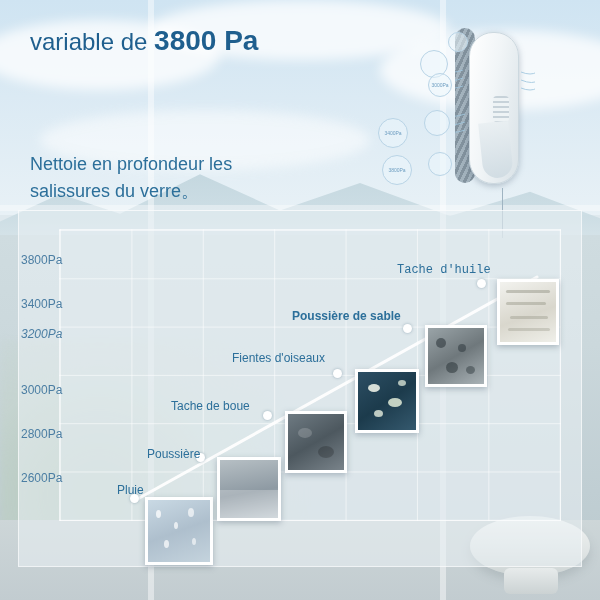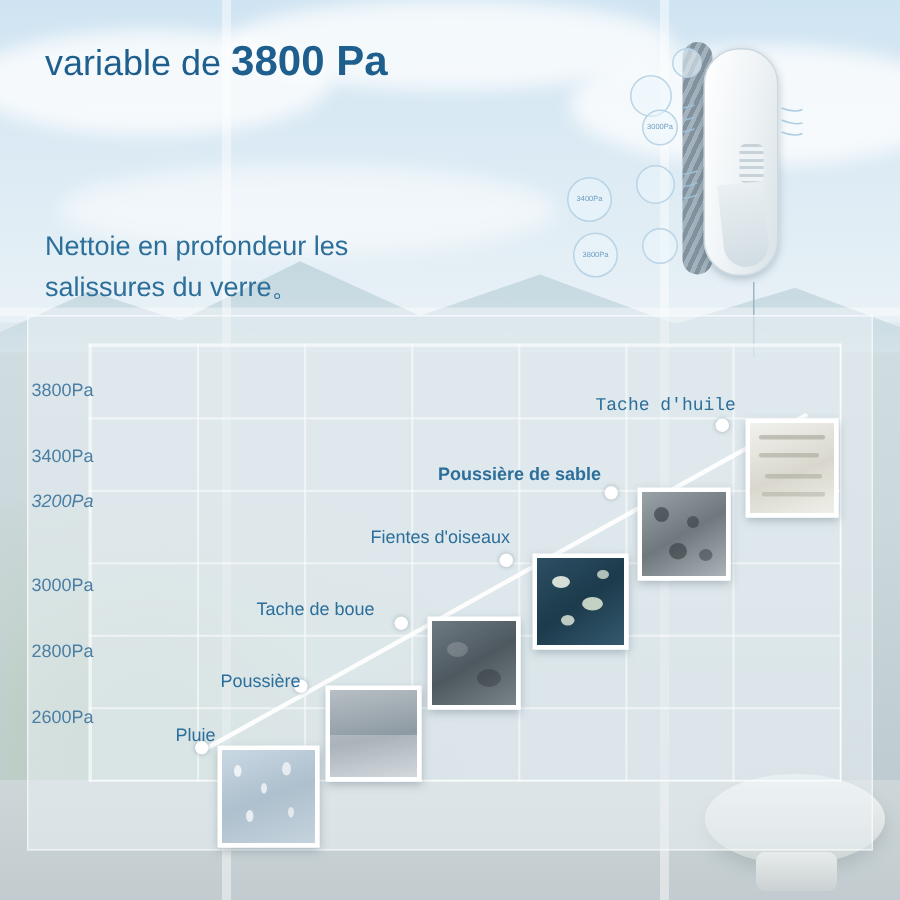--- a/index.html
+++ b/index.html
@@ -242,21 +242,21 @@
   <div class="point" style="left:111px;top:283px;"></div>
   <div class="point" style="left:177px;top:242px;"></div>
   <div class="point" style="left:244px;top:200px;"></div>
   <div class="point" style="left:314px;top:158px;"></div>
   <div class="point" style="left:384px;top:113px;"></div>
   <div class="point" style="left:458px;top:68px;"></div>
 
   <div class="plabel" style="left:98px;top:272px;">Pluie</div>
   <div class="plabel" style="left:128px;top:236px;">Poussière</div>
   <div class="plabel" style="left:152px;top:188px;">Tache de boue</div>
-  <div class="plabel" style="left:228px;top:140px;">Fientes d'oiseaux</div>
+  <div class="plabel" style="left:213px;top:140px;">Fientes d'oiseaux</div>
   <div class="plabel" style="left:273px;top:98px;font-weight:bold;">Poussière de sable</div>
   <div class="plabel" style="left:378px;top:52px;font-family:Liberation Mono, monospace;">Tache d'huile</div>
 
   <div class="thumb t-rain" style="left:126px;top:286px;width:62px;height:62px;">
     <div class="speck" style="left:8px;top:10px;width:5px;height:8px;background:rgba(255,255,255,.75);"></div>
     <div class="speck" style="left:26px;top:22px;width:4px;height:7px;background:rgba(255,255,255,.7);"></div>
     <div class="speck" style="left:40px;top:8px;width:6px;height:9px;background:rgba(255,255,255,.65);"></div>
     <div class="speck" style="left:16px;top:40px;width:5px;height:8px;background:rgba(255,255,255,.7);"></div>
     <div class="speck" style="left:44px;top:38px;width:4px;height:7px;background:rgba(255,255,255,.6);"></div>
   </div>

